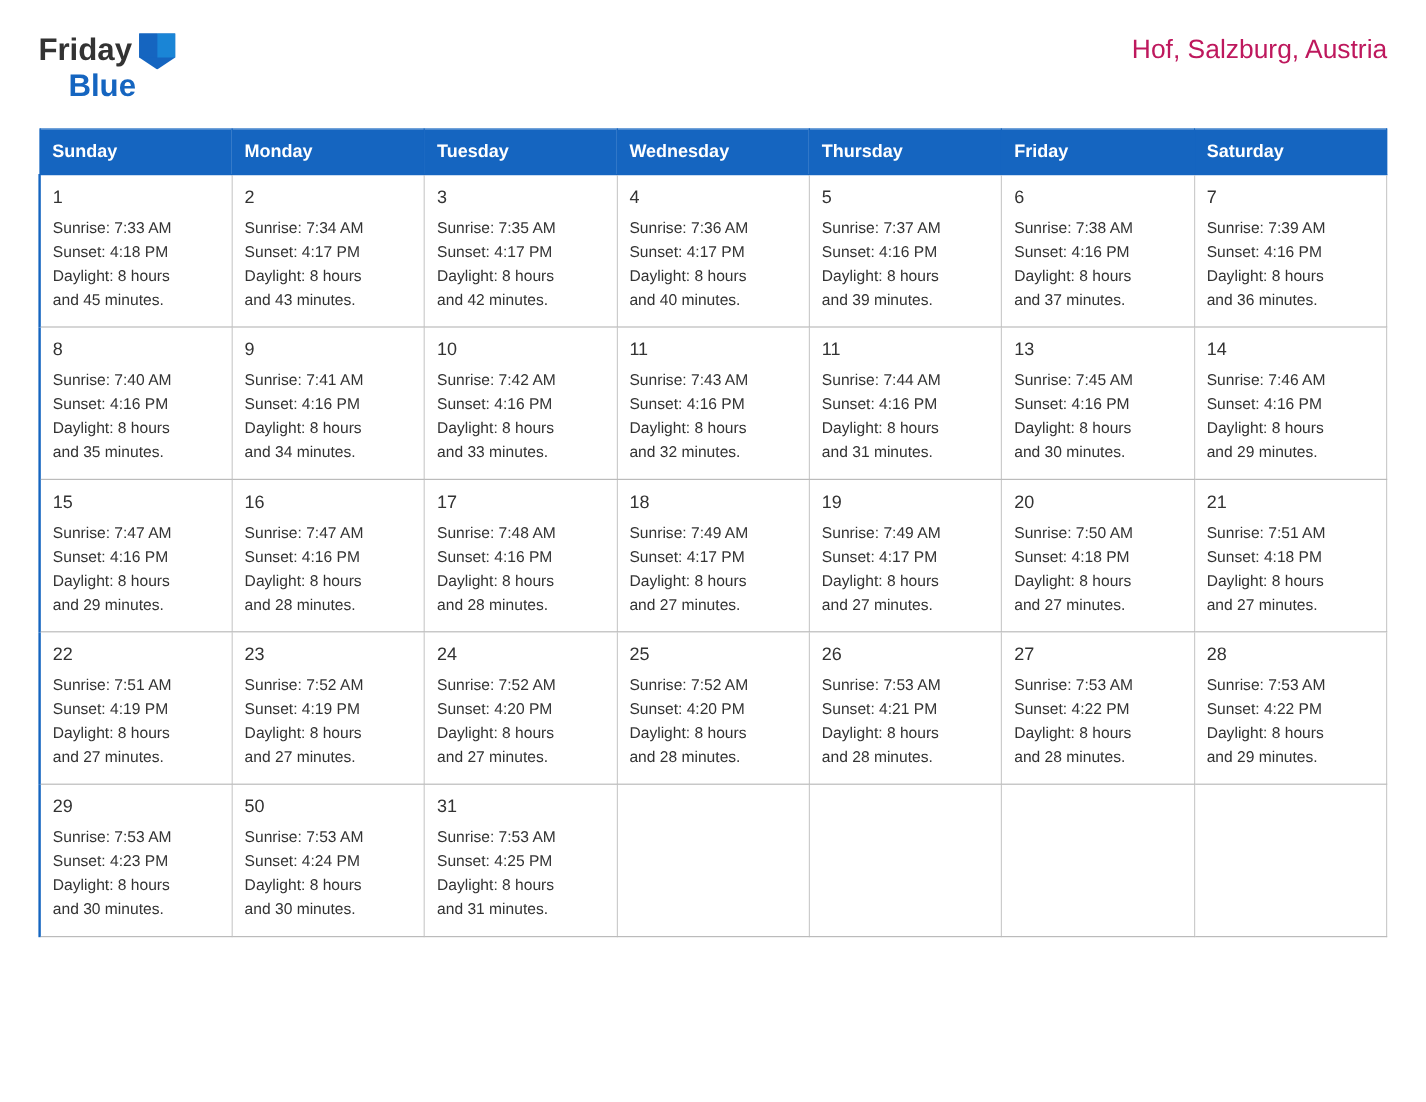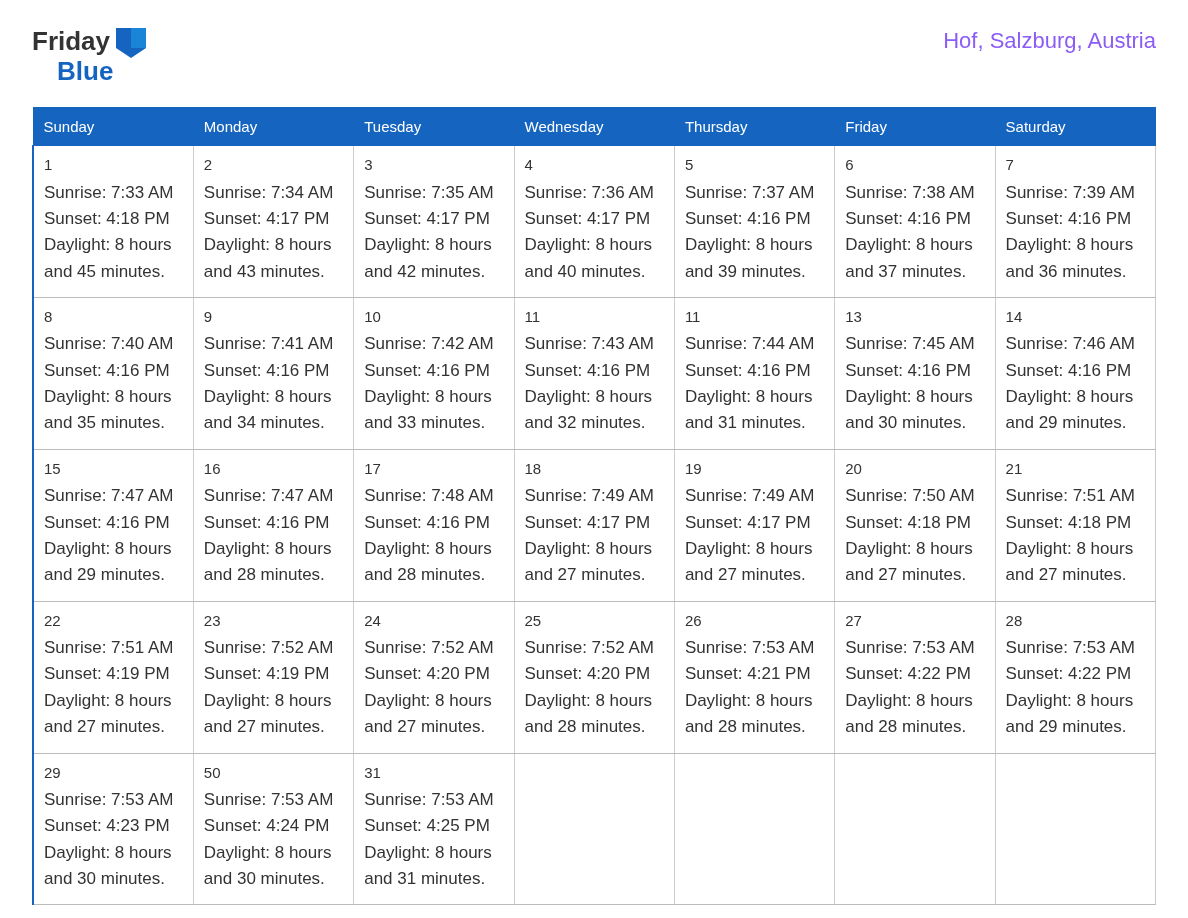--- a/index.html
+++ b/index.html
@@ -20,53 +20,53 @@
       text-align: right;
     }
     .page-title {
       font-size: 52px;
       font-weight: bold;
       color: #222;
       line-height: 1.1;
     }
     .page-subtitle {
       font-size: 22px;
-      color: #8b5cf6;
+      color: #be185d;
       margin-top: 4px;
     }
     table {
       width: 100%;
       border-collapse: collapse;
       font-size: 13.5px;
     }
     thead tr th {
       background-color: #1565c0;
       color: #fff;
       padding: 10px 10px;
       text-align: left;
       font-size: 15px;
-      font-weight: normal;
+      font-weight: bold;
       border: 1px solid #1565c0;
     }
     tbody tr td {
       vertical-align: top;
       padding: 8px 10px 12px 10px;
       border: 1px solid #ccc;
       width: calc(100% / 7);
       line-height: 1.5;
       color: #333;
     }
     tbody tr td .day-num {
       font-size: 15px;
       font-weight: normal;
       display: block;
       margin-bottom: 3px;
     }
     tbody tr td .day-info {
-      font-size: 17px;
+      font-size: 13px;
       color: #333;
       line-height: 1.55;
     }
     tbody tr:nth-child(odd) td {
       background: #fff;
     }
     tbody tr:nth-child(even) td {
       background: #fff;
     }
     tbody tr td:first-child {

